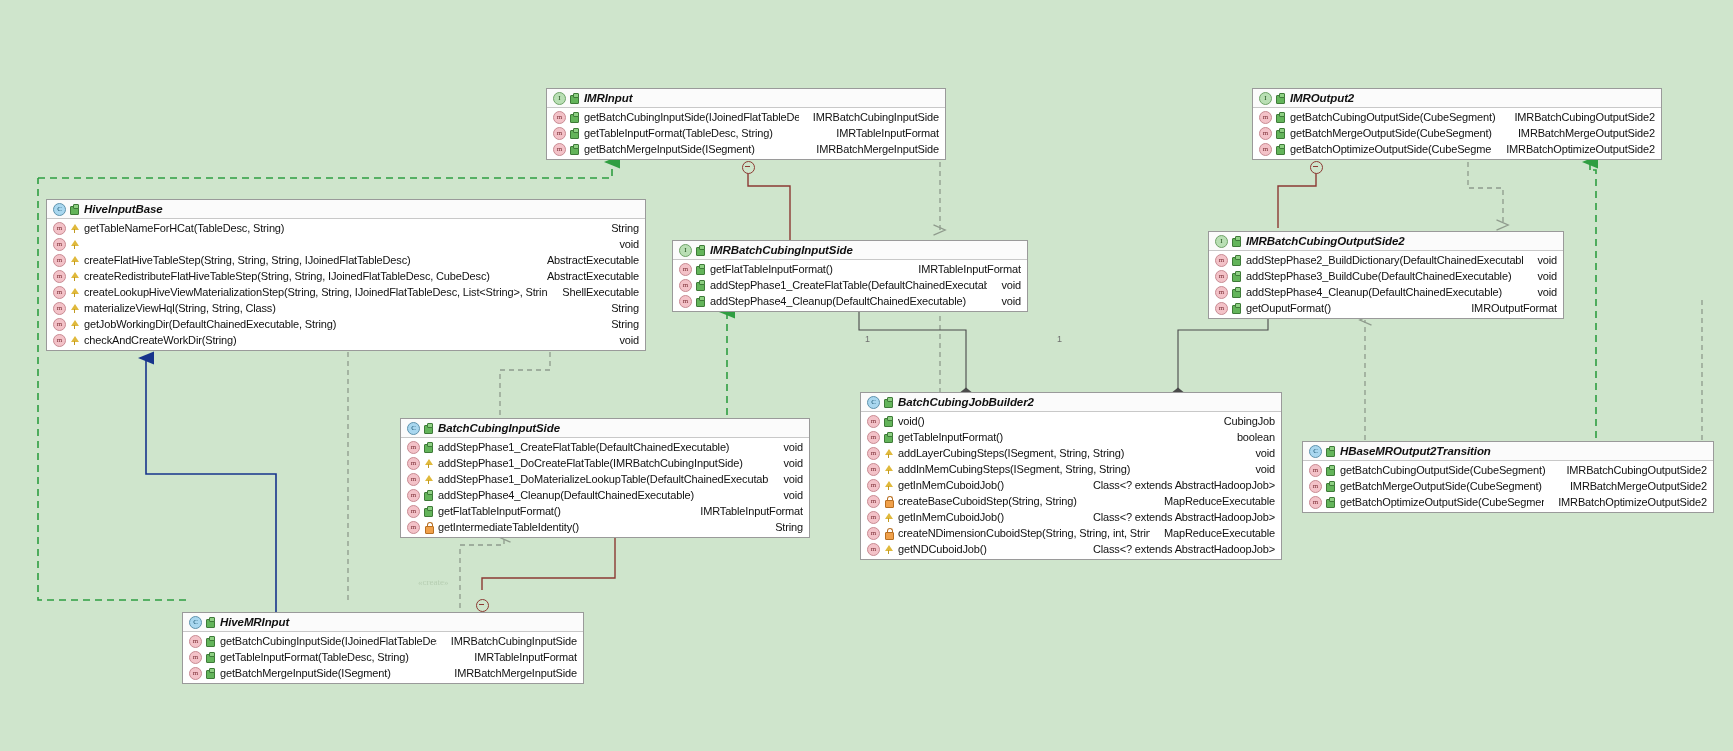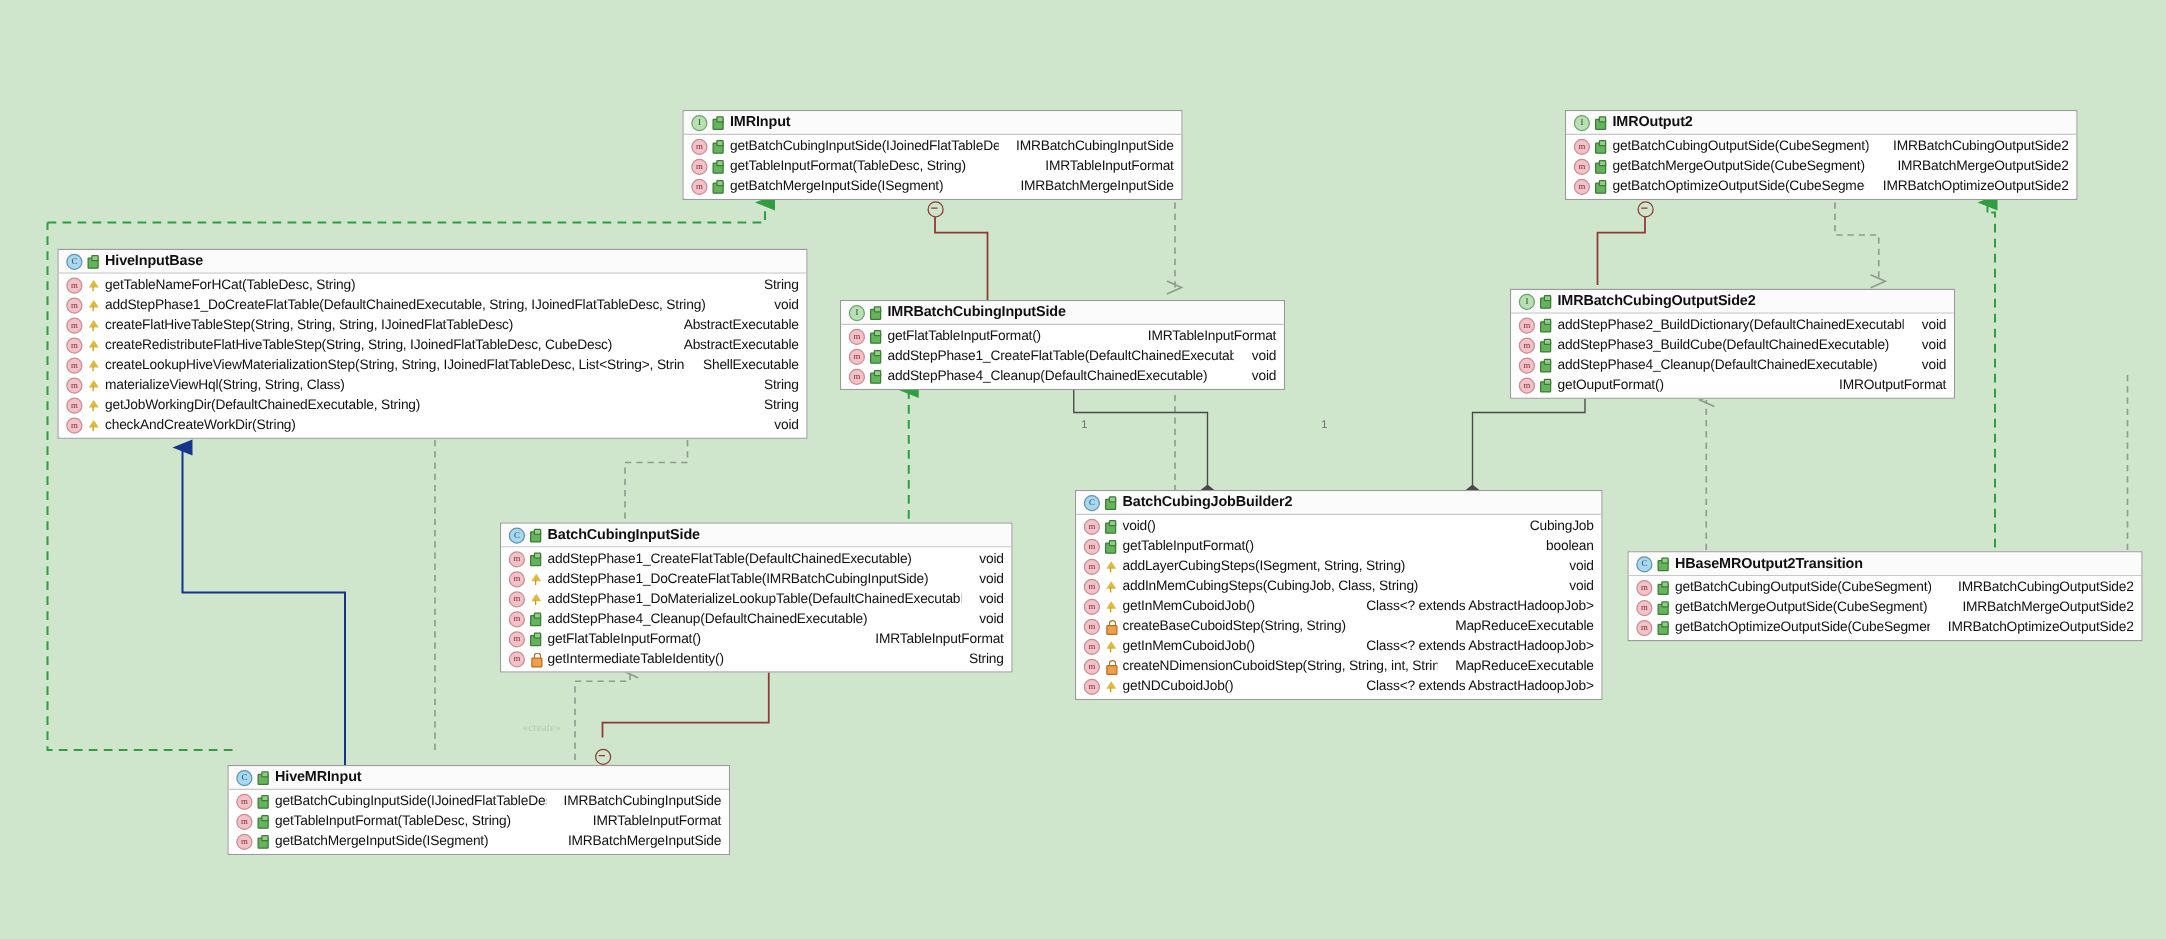--- a/index.html
+++ b/index.html
@@ -26,20 +26,21 @@
     height:19px;
     padding:0 6px;
     background:#fbfbfb;
     border-bottom:1px solid #c8c8c8;
     box-sizing:border-box;
     white-space:nowrap;
   }
   .uml-title{
     font-size:11.5px;color:#101010;font-weight:600;
     letter-spacing:-0.1px;
+    font-style:italic;
   }
   .uml-members{padding:1px 0 2px 0;background:#fff;}
   .uml-row{
     display:flex;align-items:center;
     height:16px;
     padding:0 6px;
     box-sizing:border-box;
     white-space:nowrap;
   }
   .m-sig{
@@ -241,21 +242,20 @@
       <div class="uml-members">
         <div class="uml-row">
           <span class="ic ic-method">m</span>
           <span class="vis vis-prot"></span>
           <span class="m-sig">getTableNameForHCat(TableDesc, String)</span>
           <span class="m-type">String</span>
         </div>
         <div class="uml-row">
           <span class="ic ic-method">m</span>
           <span class="vis vis-prot"></span>
-          <span class="m-sig">addStepPhase1_DoCreateFlatTable(DefaultChainedExecutable, String, IJoinedFlatTableDesc, String)</span>
           <span class="m-type">void</span>
         </div>
         <div class="uml-row">
           <span class="ic ic-method">m</span>
           <span class="vis vis-prot"></span>
           <span class="m-sig">createFlatHiveTableStep(String, String, String, IJoinedFlatTableDesc)</span>
           <span class="m-type">AbstractExecutable</span>
         </div>
         <div class="uml-row">
           <span class="ic ic-method">m</span>
@@ -415,21 +415,21 @@
         </div>
         <div class="uml-row">
           <span class="ic ic-method">m</span>
           <span class="vis vis-prot"></span>
           <span class="m-sig">addLayerCubingSteps(ISegment, String, String)</span>
           <span class="m-type">void</span>
         </div>
         <div class="uml-row">
           <span class="ic ic-method">m</span>
           <span class="vis vis-prot"></span>
-          <span class="m-sig">addInMemCubingSteps(CubingJob, Class, String)</span>
+          <span class="m-sig">addInMemCubingSteps(ISegment, String, String)</span>
           <span class="m-type">void</span>
         </div>
         <div class="uml-row">
           <span class="ic ic-method">m</span>
           <span class="vis vis-prot"></span>
           <span class="m-sig">getInMemCuboidJob()</span>
           <span class="m-type">Class&lt;? extends AbstractHadoopJob&gt;</span>
         </div>
         <div class="uml-row">
           <span class="ic ic-method">m</span>

